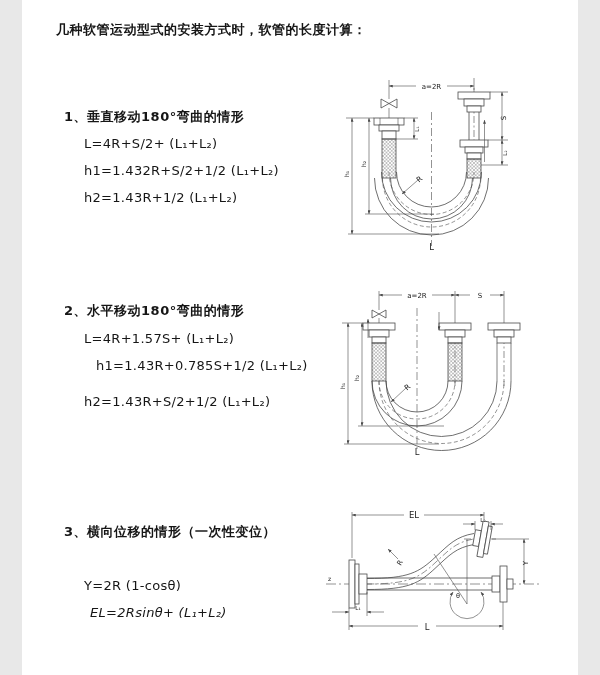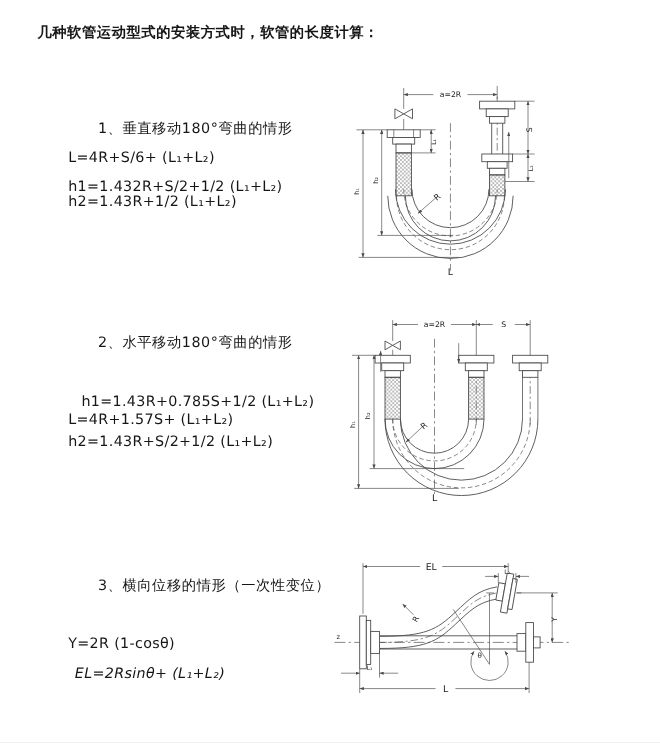--- a/index.html
+++ b/index.html
@@ -1,41 +1,41 @@
 <!DOCTYPE html>
 <html><head>
 <meta charset="utf-8">
 <style>
   html,body{margin:0;padding:0;background:#e8e8e8;}
   .canvas{
-    position:relative;width:600px;height:675px;background:#ffffff;
+    position:relative;width:556px;height:675px;background:#ffffff;
     font-family:"DejaVu Sans","Liberation Sans",sans-serif;color:#161616;
     overflow:hidden;margin:0 auto;
   }
   .abs{position:absolute;white-space:nowrap;}
   .title{font-size:13px;font-weight:bold;letter-spacing:.5px;}
-  .heading{font-size:13px;font-weight:normal;letter-spacing:.5px;margin-left:47px;}
+  .heading{font-size:13px;font-weight:bold;letter-spacing:.5px;}
   .formula{font-size:13px;letter-spacing:.3px;}
   svg text{font-family:"DejaVu Sans","Liberation Sans",sans-serif;fill:#222;}
   svg{display:block;}
 </style>
 </head>
 <body>
 
 <div class="canvas">
 
   <div class="abs title" style="left:34px;top:21px;">几种软管运动型式的安装方式时，软管的长度计算：</div>
 
   <div class="abs heading" style="left:42px;top:108px;">1、垂直移动180°弯曲的情形</div>
-  <div class="abs formula" style="left:62px;top:136px;">L=4R+S/6+ (L₁+L₂)</div>
+  <div class="abs formula" style="left:62px;top:136px;">L=4R+S/2+ (L₁+L₂)</div>
   <div class="abs formula" style="left:62px;top:163px;">h1=1.432R+S/2+1/2 (L₁+L₂)</div>
-  <div class="abs formula" style="left:62px;top:176px;">h2=1.43R+1/2 (L₁+L₂)</div>
+  <div class="abs formula" style="left:62px;top:190px;">h2=1.43R+1/2 (L₁+L₂)</div>
 
   <div class="abs heading" style="left:42px;top:302px;">2、水平移动180°弯曲的情形</div>
-  <div class="abs formula" style="left:62px;top:331px;margin-top:43px;">L=4R+1.57S+ (L₁+L₂)</div>
+  <div class="abs formula" style="left:62px;top:331px;">L=4R+1.57S+ (L₁+L₂)</div>
   <div class="abs formula" style="left:62px;top:358px;margin-left:12px;">h1=1.43R+0.785S+1/2 (L₁+L₂)</div>
   <div class="abs formula" style="left:62px;top:394px;text-align:center;">h2=1.43R+S/2+1/2 (L₁+L₂)</div>
 
   <div class="abs heading" style="left:42px;top:523px;text-align:center;">3、横向位移的情形（一次性变位）</div>
   <div class="abs formula" style="left:62px;top:578px;">Y=2R (1-cosθ)</div>
   <div class="abs formula" style="left:68px;top:605px;font-style:italic;">EL=2Rsinθ+ (L₁+L₂)</div>
 
   <svg class="abs" style="left:312px;top:72px;" width="256" height="182" viewBox="0 0 256 182" stroke="#4a4a4a" fill="none" stroke-width="0.8">
     <defs>
       <marker id="a1" markerWidth="7" markerHeight="5" refX="6.3" refY="2.5" orient="auto-start-reverse">

